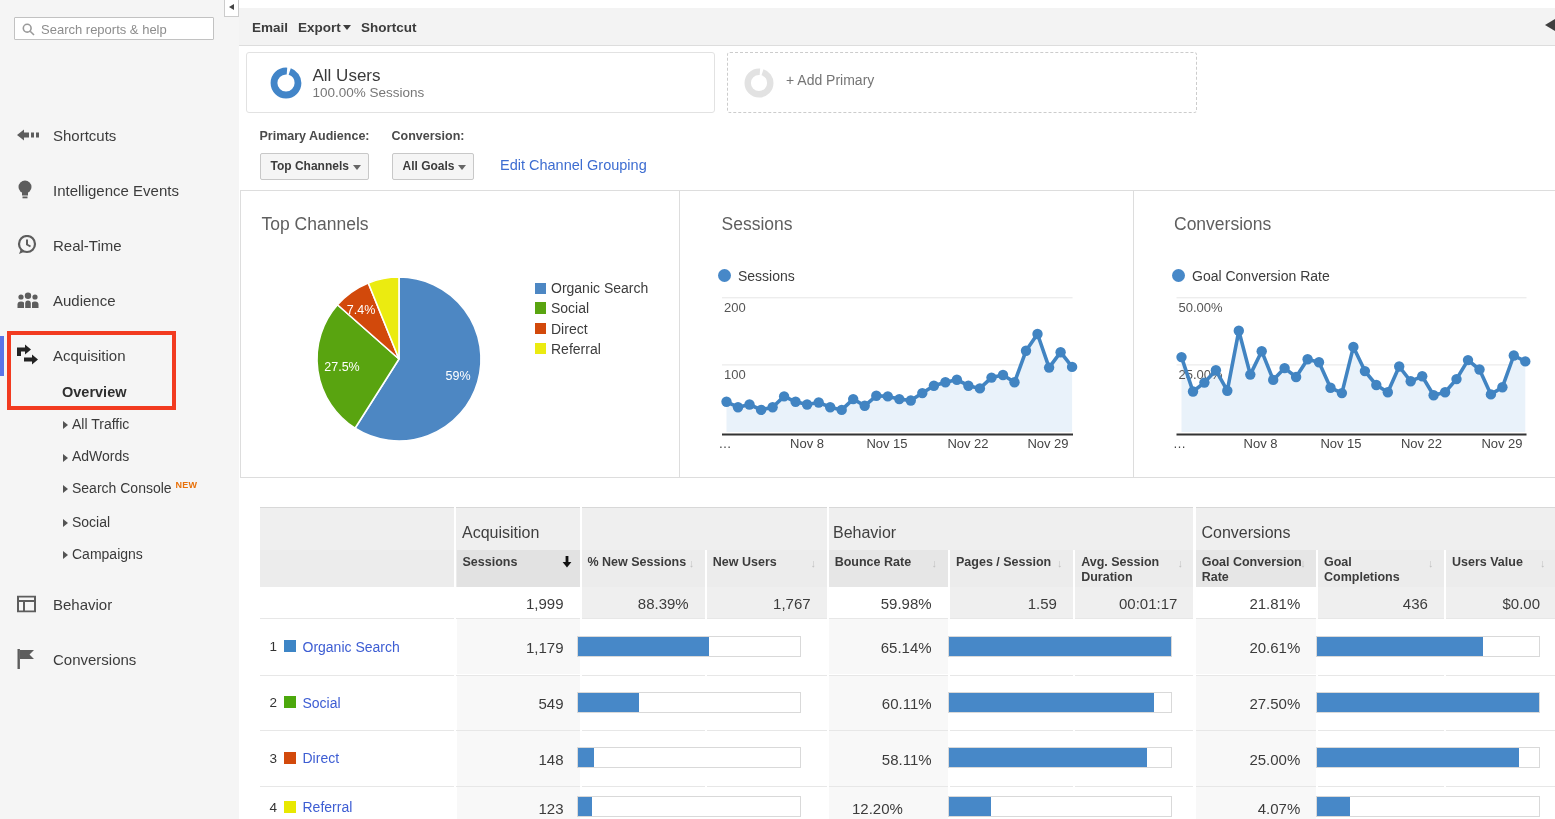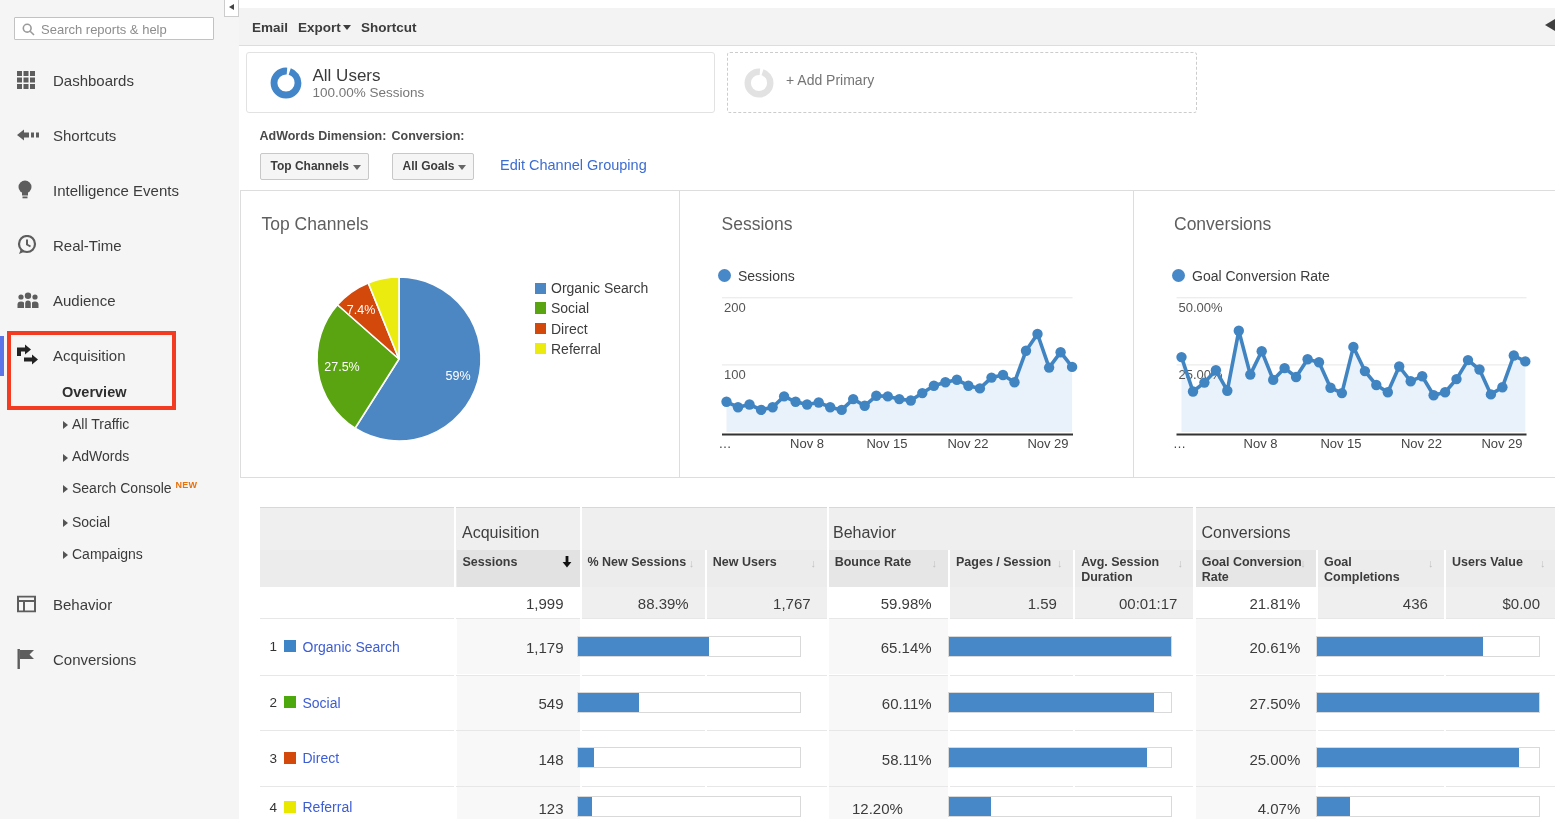--- a/index.html
+++ b/index.html
@@ -78,34 +78,20 @@
   <div id="searchbox">
     <svg width="13" height="13" style="position:absolute;left:7px;top:5px" viewBox="0 0 13 13">
       <circle cx="5.2" cy="5.2" r="3.9" fill="none" stroke="#9a9a9a" stroke-width="1.6"></circle>
       <line x1="8.2" y1="8.2" x2="12" y2="12" stroke="#9a9a9a" stroke-width="1.6"></line>
     </svg>
     <span class="ph">Search reports &amp; help</span>
   </div>
   <div id="collapse"></div>
   <div id="redbox"></div>
   <div id="bluebar"></div>
-  <div class="navitem" style="top:68px">
-        <svg class="ni" width="18" height="18" viewBox="0 0 18 18">
-          <rect x="0.0" y="0.0" width="5" height="5" fill="#5d5d5d"></rect>
-          <rect x="6.5" y="0.0" width="5" height="5" fill="#5d5d5d"></rect>
-          <rect x="13.0" y="0.0" width="5" height="5" fill="#5d5d5d"></rect>
-          <rect x="0.0" y="6.5" width="5" height="5" fill="#5d5d5d"></rect>
-          <rect x="6.5" y="6.5" width="5" height="5" fill="#5d5d5d"></rect>
-          <rect x="13.0" y="6.5" width="5" height="5" fill="#5d5d5d"></rect>
-          <rect x="0.0" y="13.0" width="5" height="5" fill="#5d5d5d"></rect>
-          <rect x="6.5" y="13.0" width="5" height="5" fill="#5d5d5d"></rect>
-          <rect x="13.0" y="13.0" width="5" height="5" fill="#5d5d5d"></rect>
-        </svg>
-        <span class="lbl">Dashboards</span>
-      </div>
       <div class="navitem" style="top:178px">
         <svg class="ni" width="16" height="20" viewBox="0 0 16 20">
           <circle cx="8" cy="7" r="6.5" fill="#5d5d5d"></circle>
           <rect x="5" y="12" width="6" height="3.5" fill="#5d5d5d"></rect>
           <rect x="5.5" y="16.5" width="5" height="1.8" fill="#5d5d5d"></rect>
         </svg>
         <span class="lbl">Intelligence Events</span>
       </div>
       <div class="navitem" style="top:123px">
         <svg class="ni" width="22" height="12" viewBox="0 0 22 12">
@@ -180,21 +166,21 @@
     <div style="position:absolute;left:66px;top:13px;font-size:17px;color:#3a3a3a">All Users</div>
     <div style="position:absolute;left:66px;top:32px;font-size:13.5px;color:#777">100.00% Sessions</div>
   </div>
   <div id="addseg">
     <svg width="32" height="32" style="position:absolute;left:15px;top:14px" viewBox="0 0 34 34">
       <circle cx="17" cy="17" r="12" fill="none" stroke="#e2e2e2" stroke-width="6.8" stroke-dasharray="72.6 2.8" stroke-dashoffset="-3.8" transform="rotate(-90 17 17)"></circle>
     </svg>
     <div style="position:absolute;left:58px;top:19px;font-size:14px;color:#757575">+ Add Primary</div>
   </div>
 
-  <div class="pdlabel" style="left:20.5px;top:121px">AdWords Dimension:</div>
+  <div class="pdlabel" style="left:20.5px;top:121px">Primary Audience:</div>
   <div class="pdlabel" style="left:152.5px;top:121px">Conversion:</div>
   <div class="dropbtn" style="left:20.5px;width:109px;"><span style="margin-left:10px">Top Channels</span>
     <span class="caret" style="position:absolute;right:7px;top:11px"></span></div>
   <div class="dropbtn" style="left:152.5px;width:82.5px;"><span style="margin-left:10px">All Goals</span>
     <span class="caret" style="position:absolute;right:7px;top:11px"></span></div>
   <div id="editlink">Edit Channel Grouping</div>
 
   <div id="charts">
     <div class="vdiv" style="left:438px"></div>
     <div class="vdiv" style="left:891.5px"></div>

